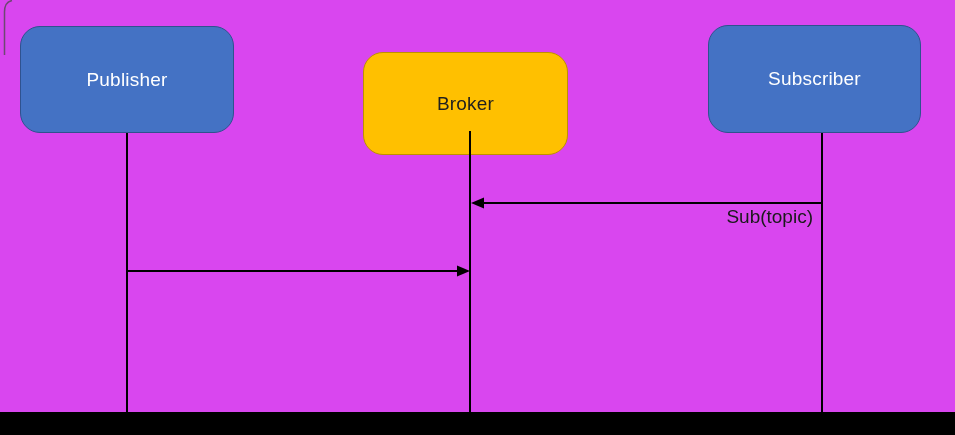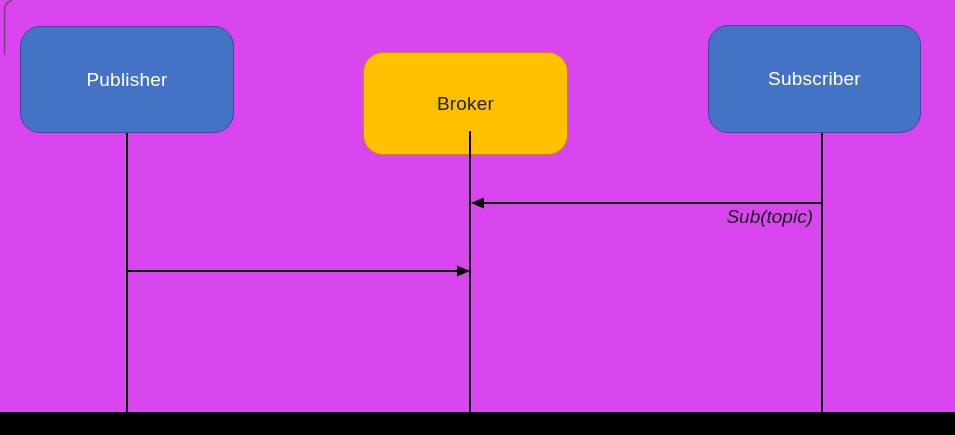--- a/index.html
+++ b/index.html
@@ -53,21 +53,20 @@
     left: 0; top: 0;
     width: 955px;
     height: 435px;
     pointer-events: none;
   }
   .msg-label {
     position: absolute;
     font-size: 19px;
     color: #1a1a1a;
     white-space: nowrap;
-    font-style: italic;
   }
   #sub-message-label {
     left: 613px;
     top: 206px;
     width: 200px;
     text-align: right;
   }
   #pub-message-label {
     left: 140px;
     top: 239px;

